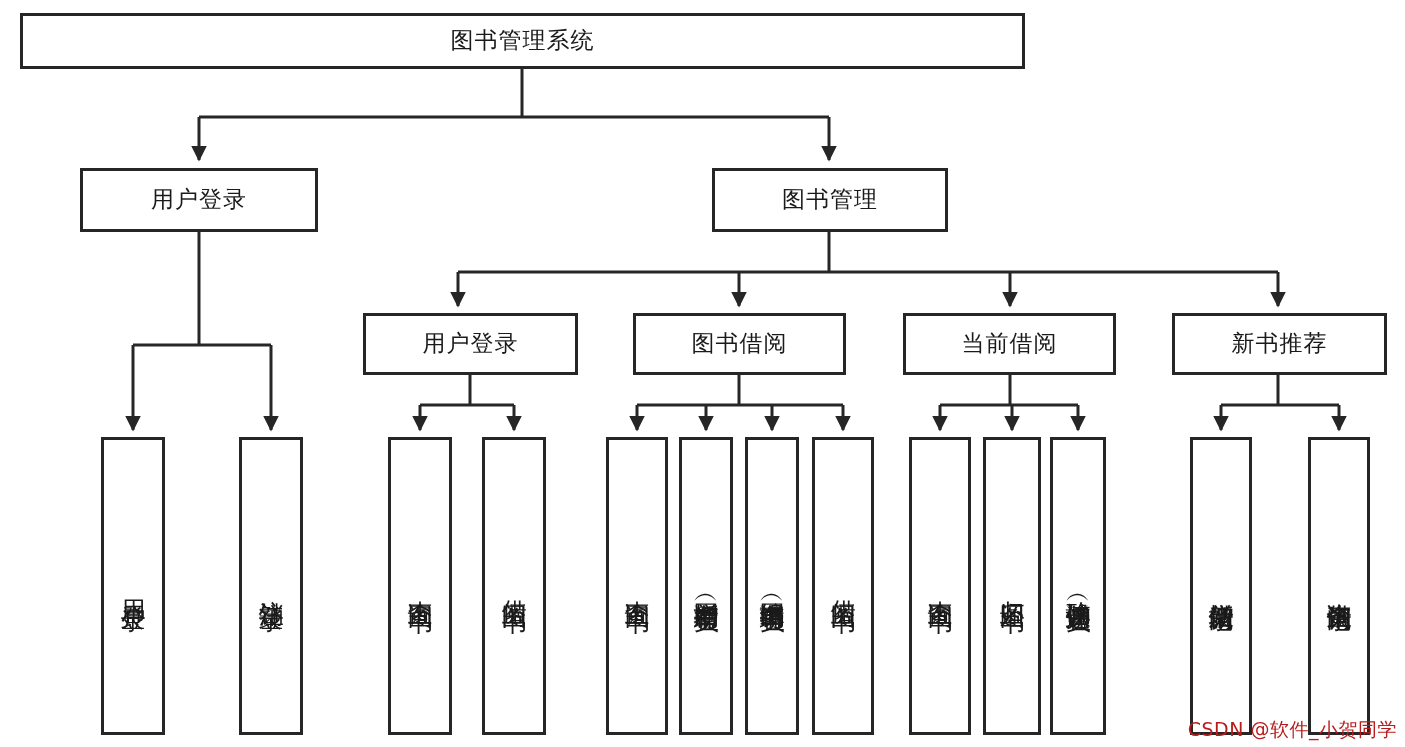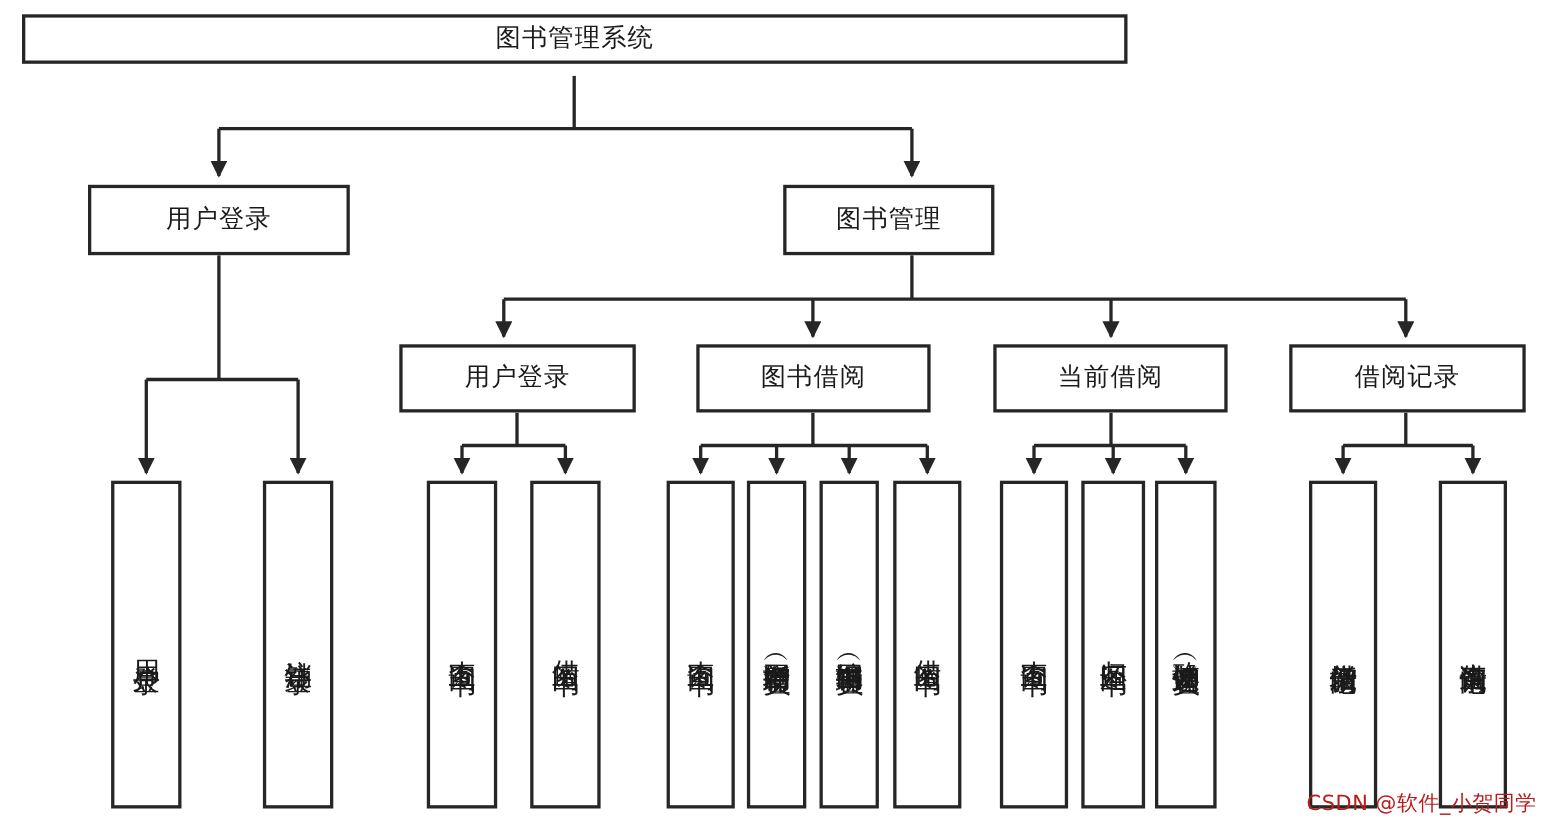--- a/index.html
+++ b/index.html
@@ -110,29 +110,29 @@
       <path d="M 1012 405 L 1012 430" marker-end="url(#arrow)"></path>
       <path d="M 1078 405 L 1078 430" marker-end="url(#arrow)"></path>
 
       <path d="M 1278 375 L 1278 405"></path>
       <path d="M 1221 405 L 1339 405"></path>
       <path d="M 1221 405 L 1221 430" marker-end="url(#arrow)"></path>
       <path d="M 1339 405 L 1339 430" marker-end="url(#arrow)"></path>
     </g>
   </svg>
 
-  <div class="node h" style="left: 20px; top: 13px; width: 1005px; height: 45px;">图书管理系统</div>
+  <div class="node h" style="left: 20px; top: 13px; width: 1005px; height: 56px;">图书管理系统</div>
 
   <div class="node h" style="left: 80px; top: 168px; width: 238px; height: 64px;">用户登录</div>
-  <div class="node h" style="left: 712px; top: 168px; width: 192px; height: 64px;">图书管理</div>
+  <div class="node h" style="left: 712px; top: 168px; width: 236px; height: 64px;">图书管理</div>
 
   <div class="node h" style="left: 363px; top: 313px; width: 215px; height: 62px;">用户登录</div>
   <div class="node h" style="left: 633px; top: 313px; width: 213px; height: 62px;">图书借阅</div>
   <div class="node h" style="left: 903px; top: 313px; width: 213px; height: 62px;">当前借阅</div>
-  <div class="node h" style="left: 1172px; top: 313px; width: 215px; height: 62px;">借阅记录</div>
+  <div class="node h" style="left: 1172px; top: 313px; width: 215px; height: 62px;">新书推荐</div>
 
   <div class="node v" style="left: 101px; top: 437px; width: 64px; height: 298px;">用户登录</div>
   <div class="node v" style="left: 239px; top: 437px; width: 64px; height: 298px;">注销登录</div>
   <div class="node v" style="left: 388px; top: 437px; width: 64px; height: 298px;">查询图书</div>
   <div class="node v" style="left: 482px; top: 437px; width: 64px; height: 298px;">借阅图书</div>
   <div class="node v" style="left: 606px; top: 437px; width: 62px; height: 298px;">查询图书</div>
   <div class="node v tight" style="left: 679px; top: 437px; width: 54px; height: 298px;">新增图书（管理员）</div>
   <div class="node v tight" style="left: 745px; top: 437px; width: 54px; height: 298px;">编辑图书（管理员）</div>
   <div class="node v" style="left: 812px; top: 437px; width: 62px; height: 298px;">借阅图书</div>
   <div class="node v" style="left: 909px; top: 437px; width: 62px; height: 298px;">查询图书</div>

